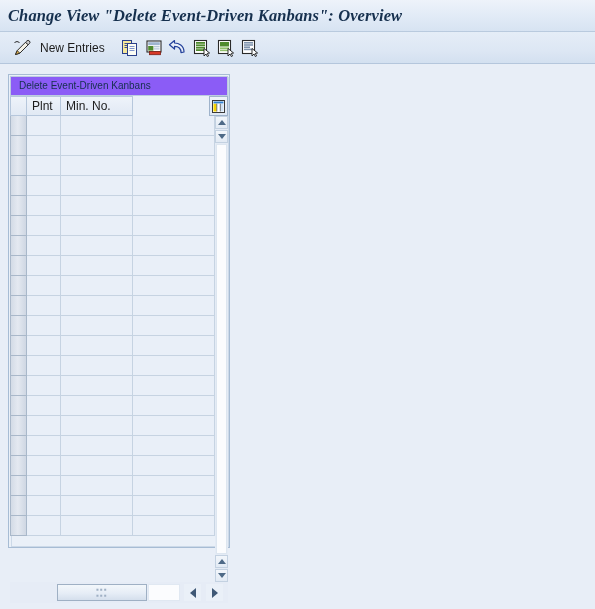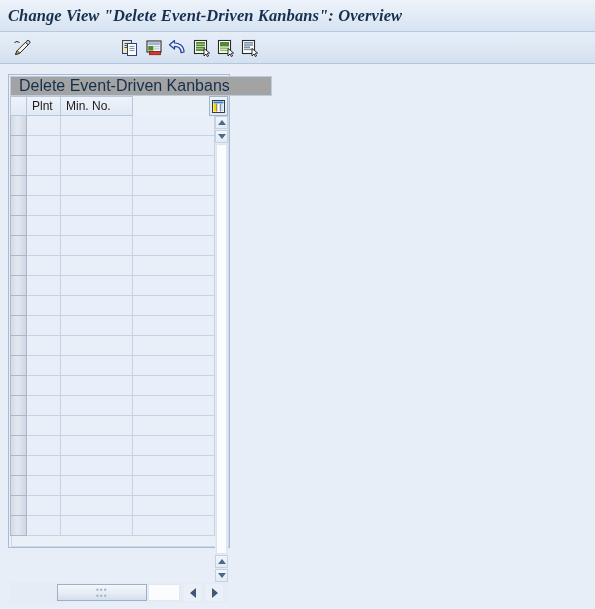--- a/index.html
+++ b/index.html
@@ -124,26 +124,26 @@
     height: 470px;
     border: 1px solid #ccd9e8;
     box-sizing: border-box;
   }
 
   
   .tbl-caption {
     position: absolute;
     left: 10px;
     top: 12px;
-    width: 262px;
+    width: 218px;
     height: 20px;
-    background: #a3a3a3;
+    background: #8b5cf6;
     border: 1px solid #bcccdf;
     box-sizing: border-box;
-    font-size: 16px;
+    font-size: 10px;
     color: #15304d;
     line-height: 18px;
     padding-left: 8px;
     white-space: nowrap;
   }
 
   
   .hdr-row {
     position: absolute;
     left: 10px;
@@ -339,20 +339,21 @@
 
   <div class="tbtn" style="left:10px;width:24px;">
     <svg width="20" height="20" viewBox="0 0 20 20">
       <path d="M3.5 16.5 L5.2 12.6 L13.6 4.2 L16.2 6.8 L7.8 15.2 Z" fill="#f4f1e6" stroke="#2a2a2a" stroke-width="1"></path>
       <path d="M13.6 4.2 L16.2 6.8 L17.4 5.6 A1.8 1.8 0 0 0 14.8 3 Z" fill="#cfcfcf" stroke="#2a2a2a" stroke-width="1"></path>
       <path d="M5.2 12.6 L7.8 15.2 L3.5 16.5 Z" fill="#e8b54a" stroke="#2a2a2a" stroke-width="0.9"></path>
       <path d="M2.5 4.5 q2.5 -2 5 0" fill="none" stroke="#2a2a2a" stroke-width="1"></path>
     </svg>
   </div>
 
+  <div class="tbtn-label" style="left:40px;">New Entries</div>
 
   <div class="tbtn" style="left:119px;width:22px;">
     <svg width="18" height="18" viewBox="0 0 18 18">
       <rect x="1.5" y="1.5" width="9" height="13" fill="#f6e89a" stroke="#2a3f8a" stroke-width="1"></rect>
       <line x1="3.5" y1="4.5" x2="8.5" y2="4.5" stroke="#2a3f8a" stroke-width="0.9"></line>
       <line x1="3.5" y1="6.5" x2="8.5" y2="6.5" stroke="#2a3f8a" stroke-width="0.9"></line>
       <line x1="3.5" y1="8.5" x2="8.5" y2="8.5" stroke="#2a3f8a" stroke-width="0.9"></line>
       <rect x="6.5" y="4.5" width="9" height="12" fill="#fdfdf4" stroke="#2a3f8a" stroke-width="1"></rect>
       <line x1="8.5" y1="7.5" x2="13.5" y2="7.5" stroke="#6e86c8" stroke-width="0.9"></line>
       <line x1="8.5" y1="9.5" x2="13.5" y2="9.5" stroke="#6e86c8" stroke-width="0.9"></line>

